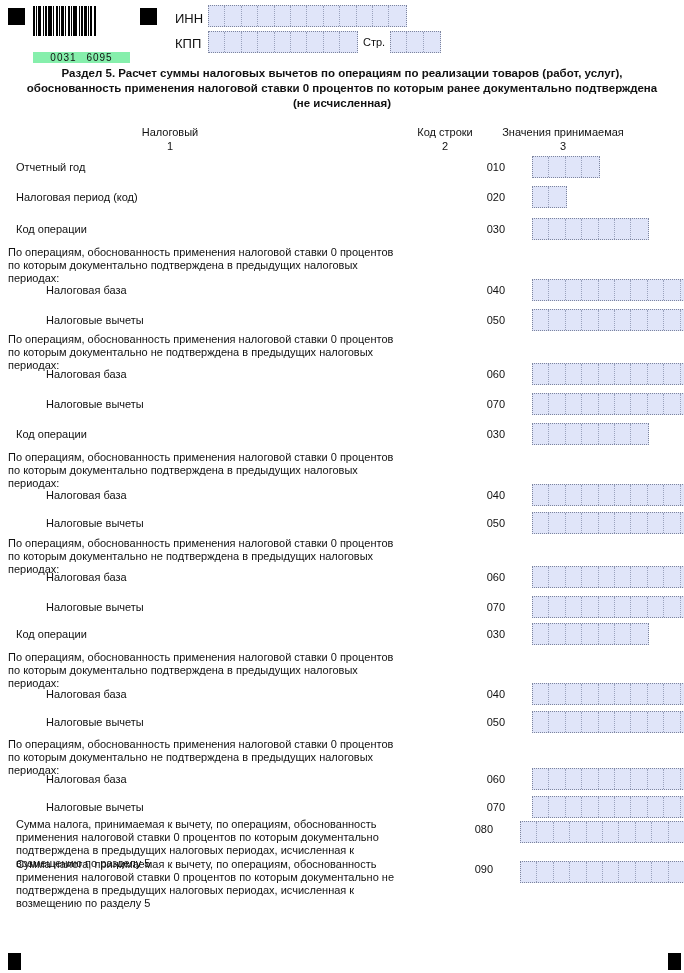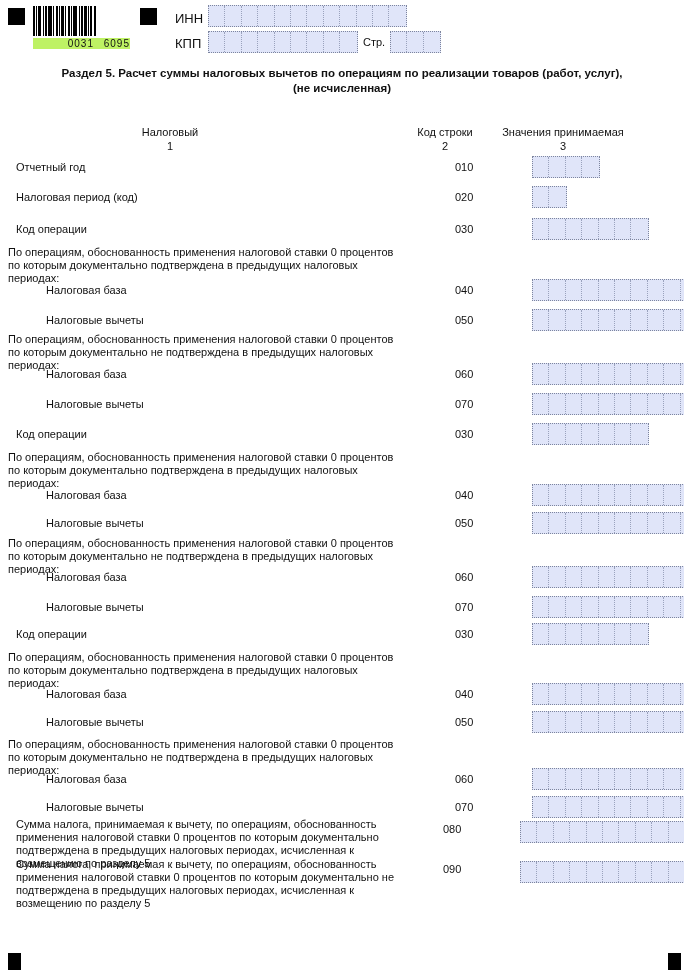--- a/index.html
+++ b/index.html
@@ -13,22 +13,22 @@
   .sq { position:absolute; background:#000; }
   .sq-tl  { left:8px;  top:8px;  width:17px; height:17px; }
   .sq-tm  { left:140px; top:8px; width:17px; height:17px; }
   .sq-bl  { left:8px;   top:953px; width:13px; height:17px; }
   .sq-br  { left:668px; top:953px; width:13px; height:17px; }
 
   .barcode { position:absolute; left:33px; top:6px; width:97px; height:46px; }
   .bars { display:flex; align-items:flex-start; height:30px; }
   .bars span { background:#000; height:30px; }
   .barcode-num {
-    text-align:right; font-size:10px; letter-spacing:1px; word-spacing:6px;
-    margin-top:2px; background:#bef264;
+    text-align:center; font-size:10px; letter-spacing:1px; word-spacing:6px;
+    margin-top:16px; background:#86efac;
   }
 
   .idlabel { position:absolute; left:175px; font-size:13px; }
   .inn-label { top:11px; }
   .kpp-label { top:36px; }
   .str-label { position:absolute; left:363px; top:36px; font-size:11px; }
 
   .cellfield {
     display:flex; background:#e0e5f9;
     border:1px dotted #7d859e; height:22px;
@@ -49,21 +49,21 @@
   .colheads { position:absolute; top:125px; left:0; width:684px; font-size:11px; }
   .colhead { position:absolute; text-align:center; line-height:14px; }
   .ch1 { left:20px;  width:300px; }
   .ch2 { left:395px; width:100px; }
   .ch3 { left:463px; width:200px; }
 
   .rows-layer { position:absolute; left:8px; top:0; width:676px; }
   .frow { position:absolute; left:8px; display:flex; align-items:center; height:22px; width:676px;gap:27px; }
   .frow .flabel { flex:0 0 412px; padding-right:6px; line-height:13px; }
   .frow .flabel.ind { padding-left:30px; }
-  .frow .fcode { flex:0 0 50px; text-align:left; }
+  .frow .fcode { flex:0 0 50px; text-align:right; }
   .frow.tall { align-items:flex-start; height:auto; }
   .frow.tall .flabel { flex:0 0 412px; max-width:400px; }
   .frow.tall .fcode { margin-top:5px; }
   .frow.tall .cellfield { margin-top:3px; }
   .subrow { position:absolute; left:0; width:400px; line-height:13px; }
 </style>
 </head>
 <body>
 
 <div class="sq sq-tl"></div>
@@ -145,20 +145,21 @@
     <div class="cell"></div>
   </div>
 <div class="cellfield abs str-field">
     <div class="cell"></div>
     <div class="cell"></div>
     <div class="cell"></div>
   </div>
 
 <div class="title">
   <div>Раздел 5. Расчет суммы налоговых вычетов по операциям по реализации товаров (работ, услуг),</div>
+  <div>обоснованность применения налоговой ставки 0 процентов по которым ранее документально подтверждена</div>
   <div>(не исчисленная)</div>
 </div>
 
 <div class="colheads">
   <div class="colhead ch1">
     <div>Налоговый</div>
     <div>1</div>
   </div>
   <div class="colhead ch2">
     <div>Код строки</div>

